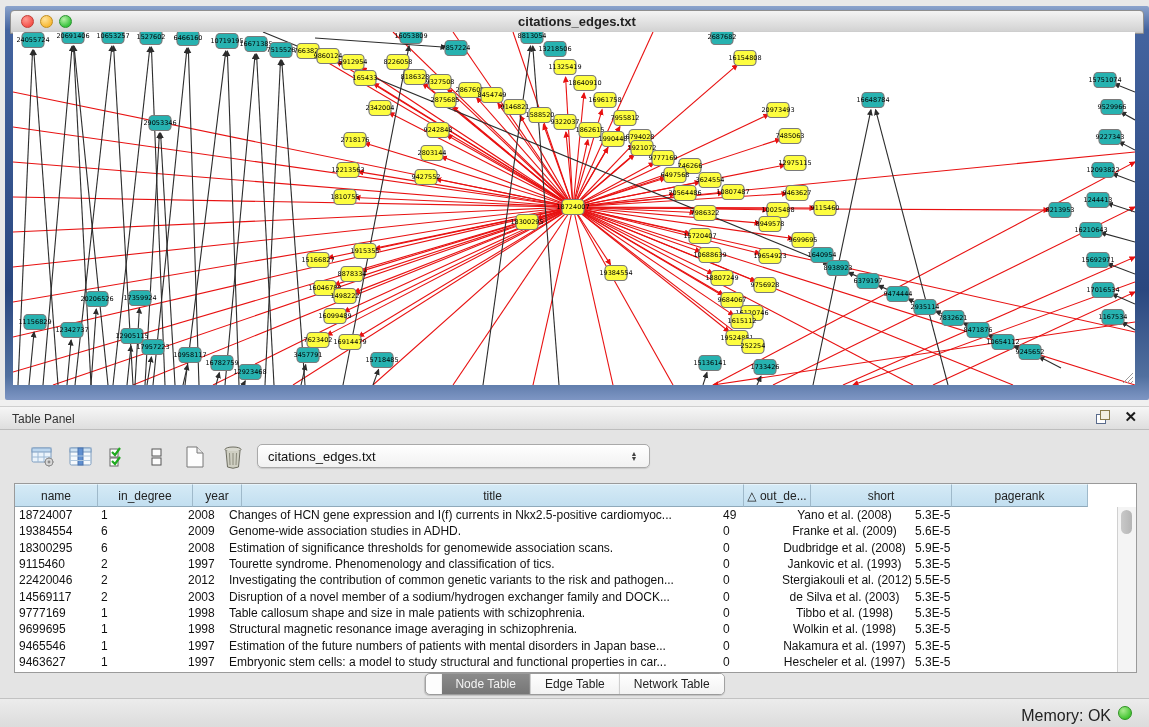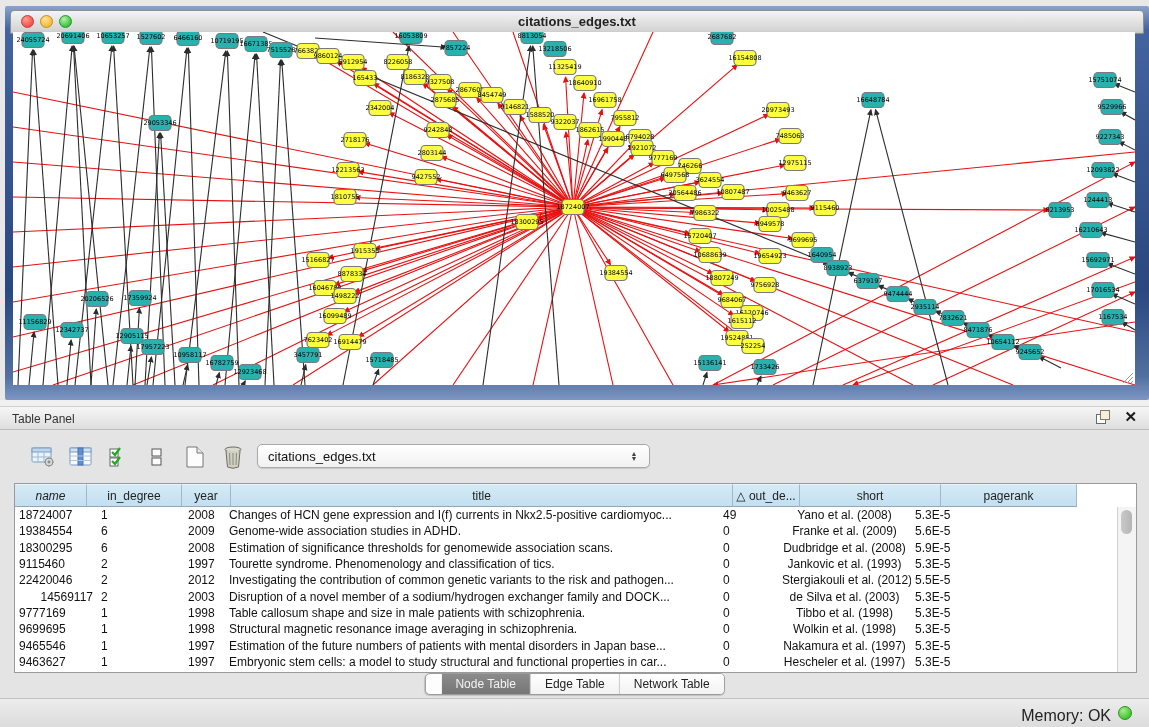--- a/index.html
+++ b/index.html
@@ -784,21 +784,21 @@
   <div class="combo">
     <div class="combo-text">citations_edges.txt</div>
     <div class="combo-arrows">
         <span>▲</span>
         <span>▼</span>
       </div>
   </div>
 
   <div class="dtable">
     <div class="thead" id="thead">
-        <div class="th" style="width: 72px; font-style: italic;">name</div>
+        <div class="th" style="width: 83px;">name</div>
         <div class="th" style="width: 95px;">in_degree</div>
         <div class="th" style="width: 49px;">year</div>
         <div class="th" style="width: 502px;">title</div>
         <div class="th" style="width: 67px;">△ out_de...</div>
         <div class="th" style="width: 141px;">short</div>
         <div class="th" style="width: 136px;">pagerank</div>
       </div>
     <div class="rows" id="trows">
         <div class="tr">
           <div class="td" style="width: 82px;">18724007</div>
@@ -839,21 +839,21 @@
         <div class="tr">
           <div class="td" style="width: 82px;">22420046</div>
           <div class="td" style="width: 87px;">2</div>
           <div class="td" style="width: 41px;">2012</div>
           <div class="td" style="width: 494px;">Investigating the contribution of common genetic variants to the risk and pathogen...</div>
           <div class="td" style="width: 59px;">0</div>
           <div class="td center" style="width: 133px;">Stergiakouli et al. (2012)</div>
           <div class="td" style="width: 128px;">5.5E-5</div>
         </div>
         <div class="tr">
-          <div class="td" style="width: 82px; text-align: right;">14569117</div>
+          <div class="td" style="width: 82px;">14569117</div>
           <div class="td" style="width: 87px;">2</div>
           <div class="td" style="width: 41px;">2003</div>
           <div class="td" style="width: 494px;">Disruption of a novel member of a sodium/hydrogen exchanger family and DOCK...</div>
           <div class="td" style="width: 59px;">0</div>
           <div class="td center" style="width: 133px;">de Silva et al. (2003)</div>
           <div class="td" style="width: 128px;">5.3E-5</div>
         </div>
         <div class="tr">
           <div class="td" style="width: 82px;">9777169</div>
           <div class="td" style="width: 87px;">1</div>

